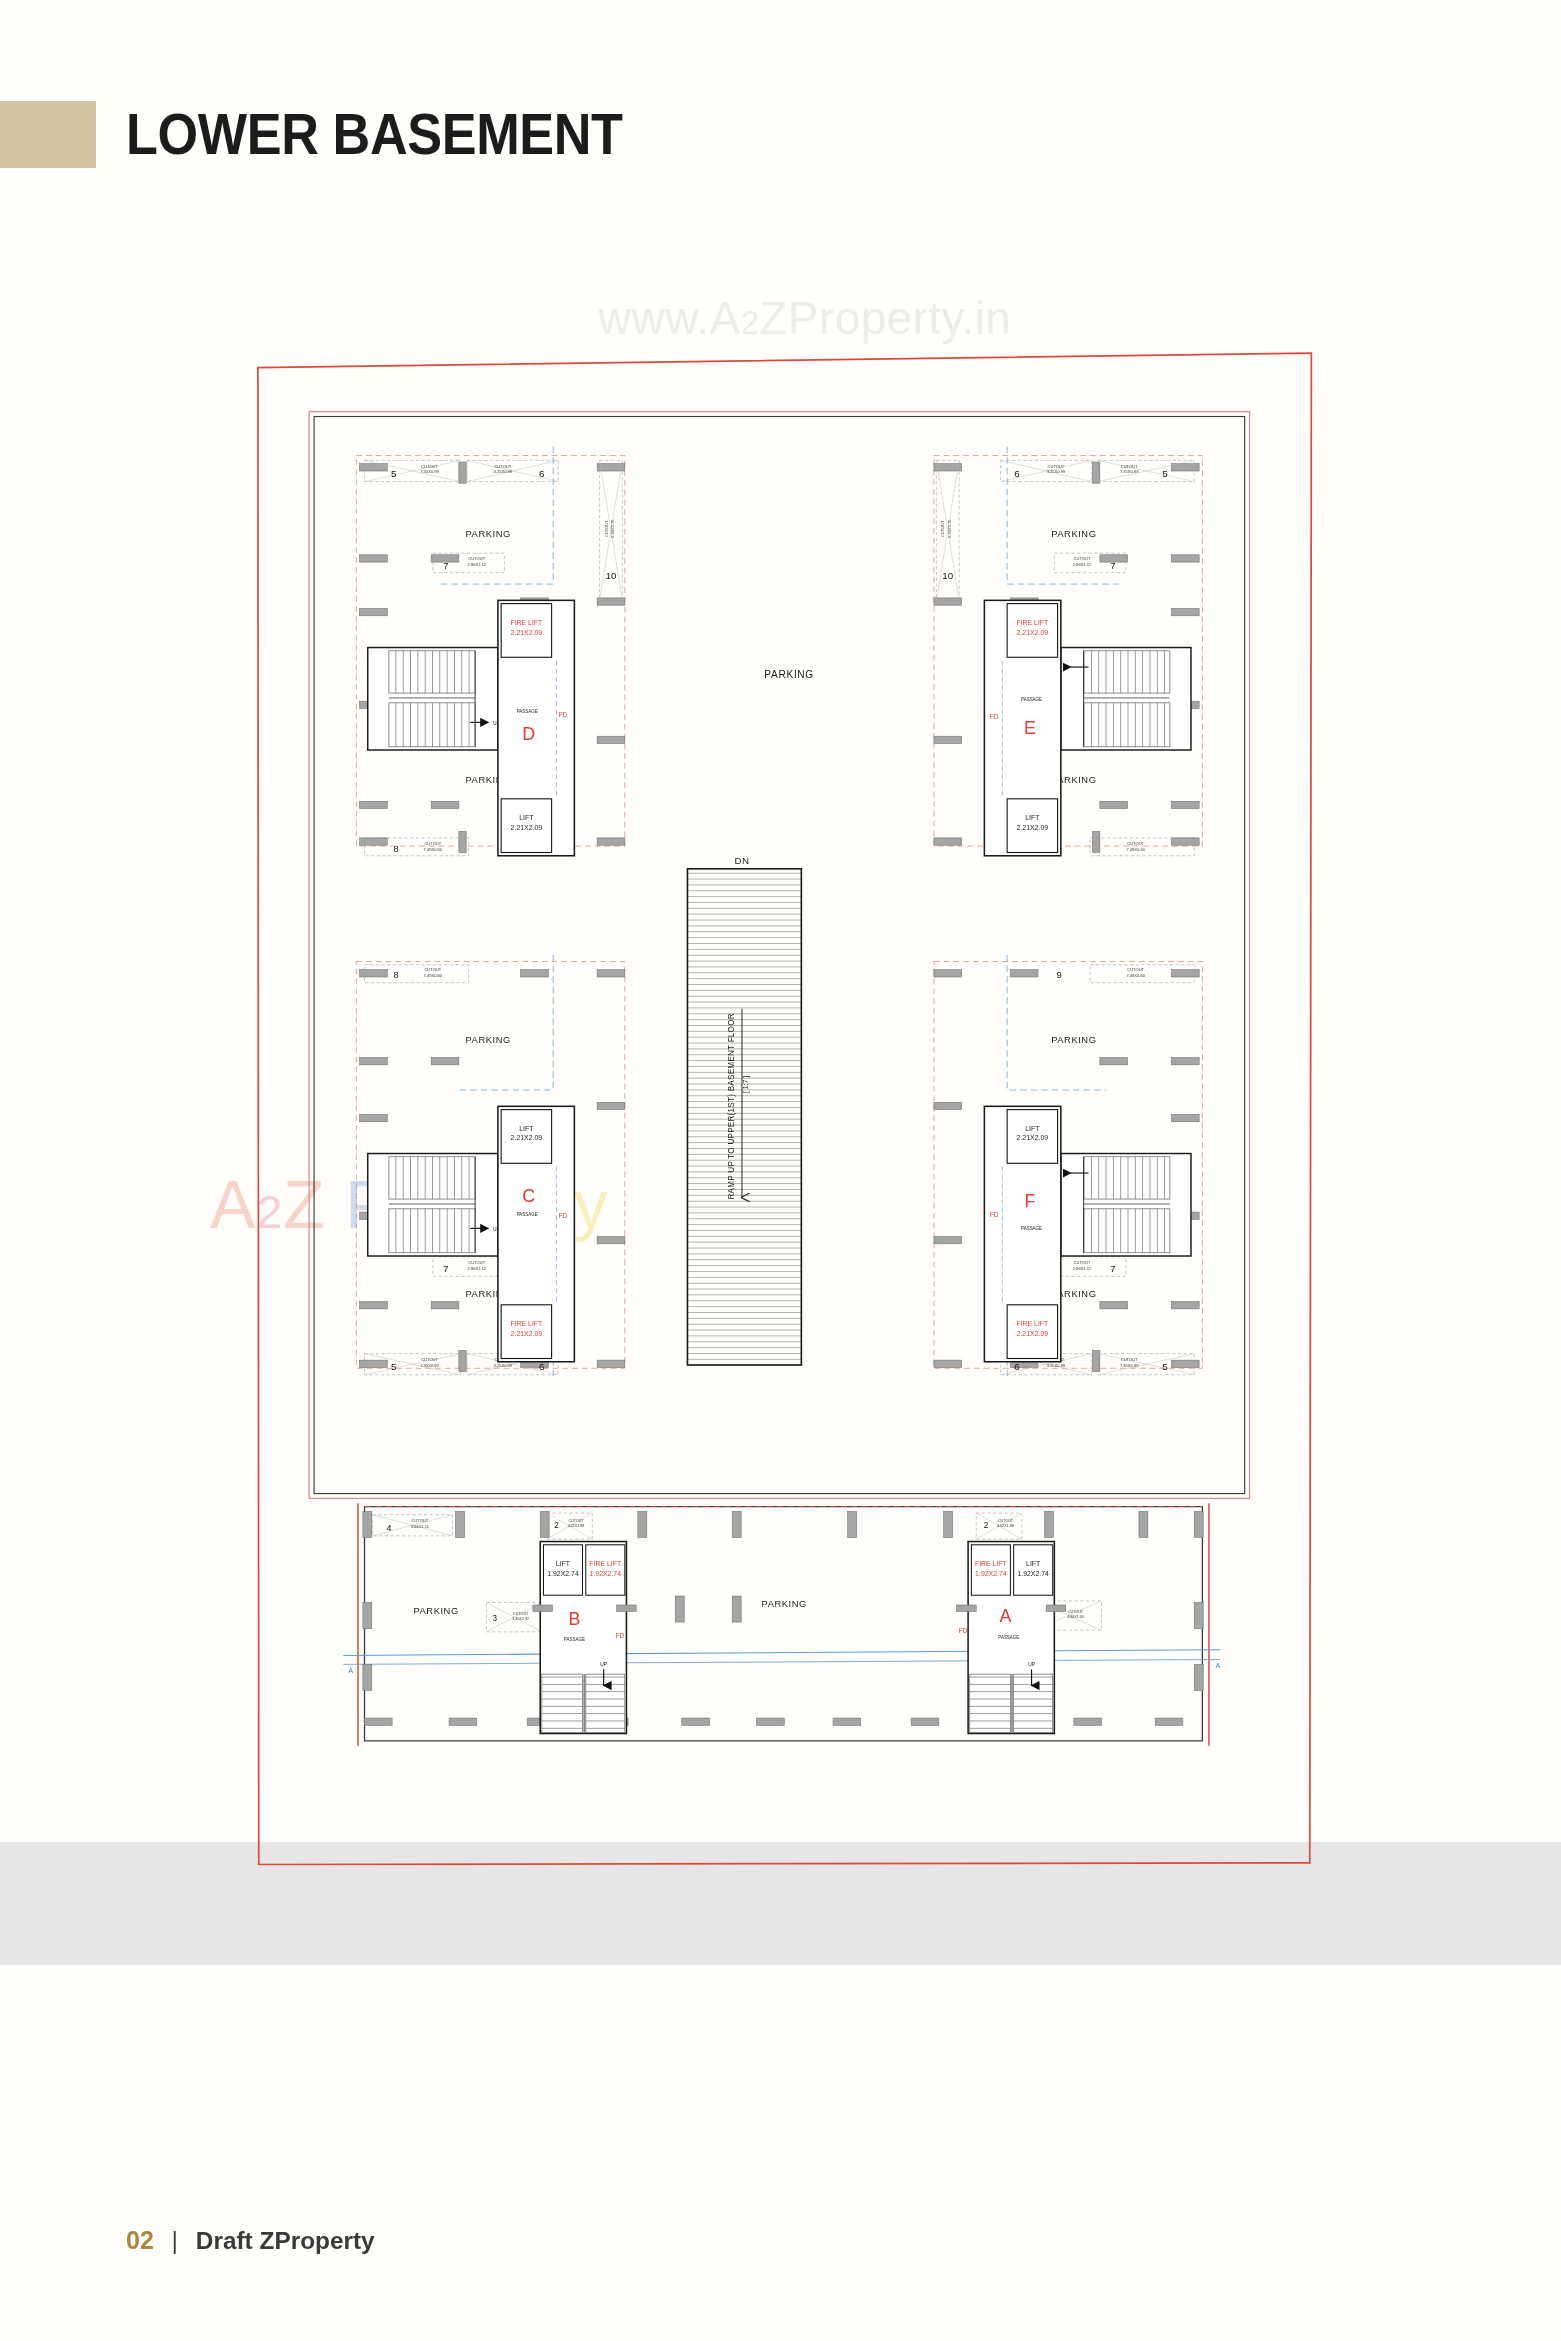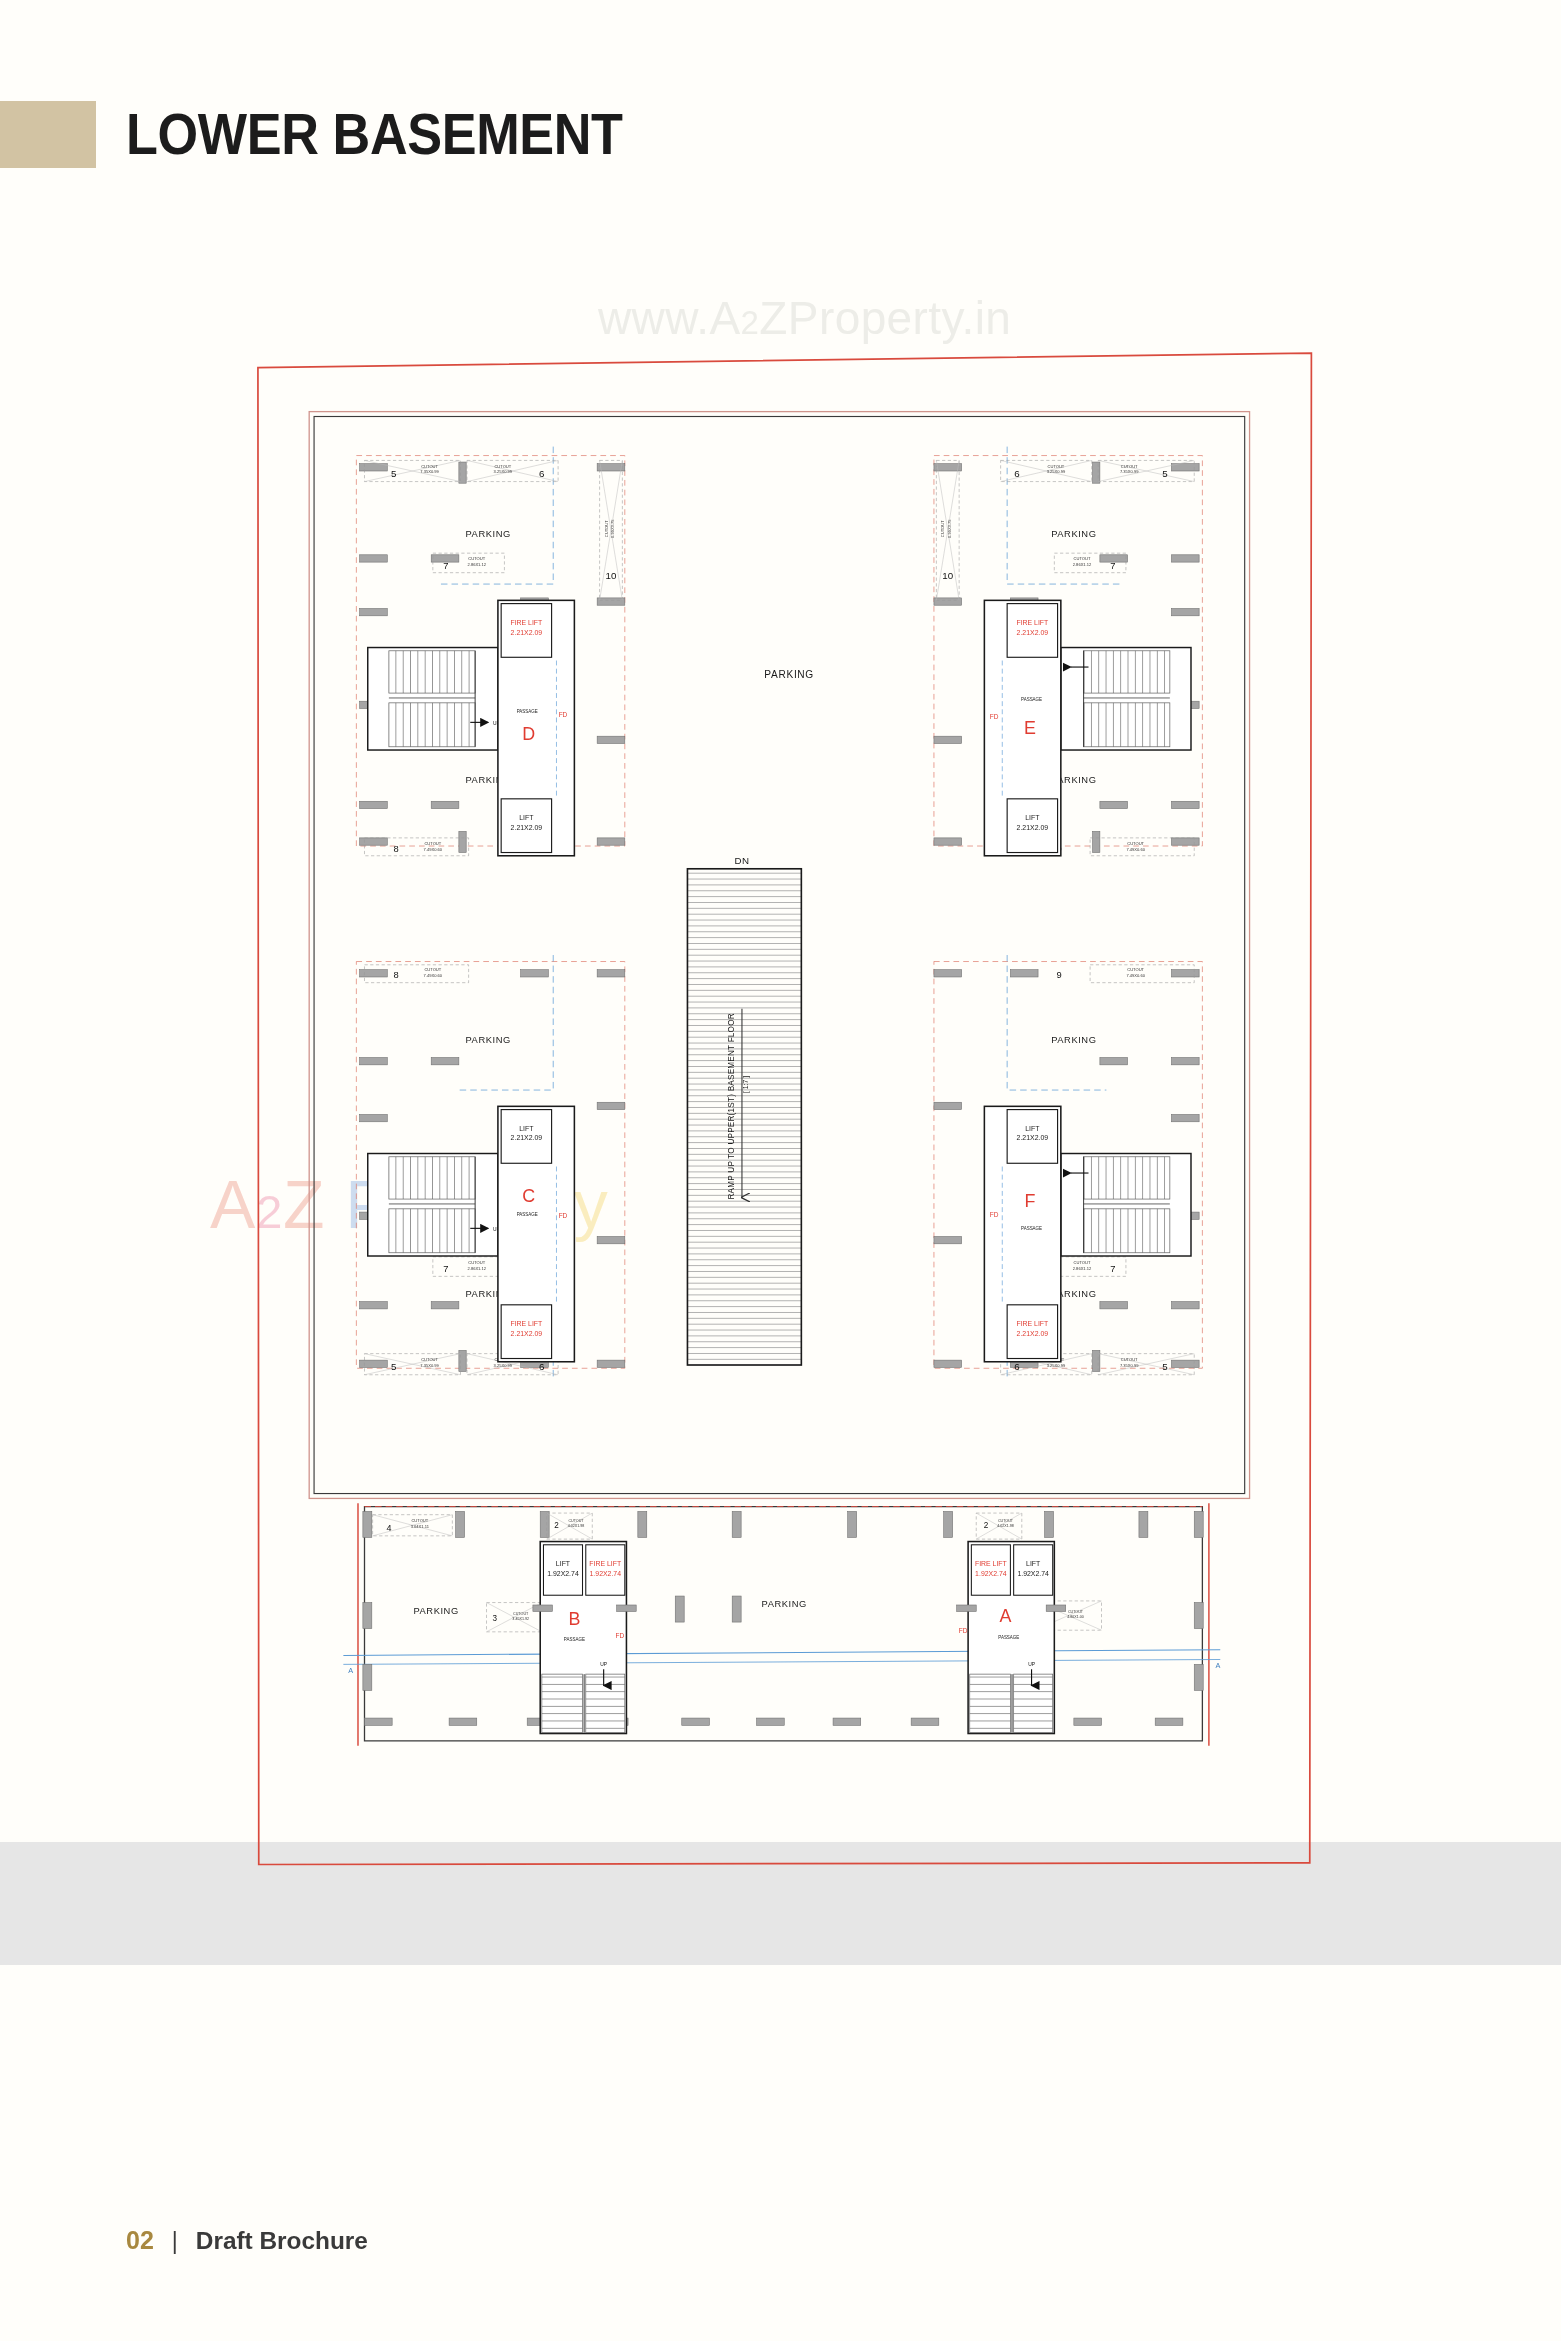--- a/index.html
+++ b/index.html
@@ -576,15 +576,15 @@
       <rect x="1176" y="1973" width="24" height="8" fill="#A5A5A5" stroke="#6E6E6E" stroke-width="0.7"></rect>
       <rect x="1286" y="1973" width="24" height="8" fill="#A5A5A5" stroke="#6E6E6E" stroke-width="0.7"></rect>
     </g>
   </g>
 </svg>
 </div>
 
 <div id="footer">
   <span class="pg">02</span>
   <span class="sep">|</span>
-  <span class="lbl">Draft Brochure</span>
+  <span class="lbl">Draft ZProperty</span>
 </div>
 
 
 </body></html>

